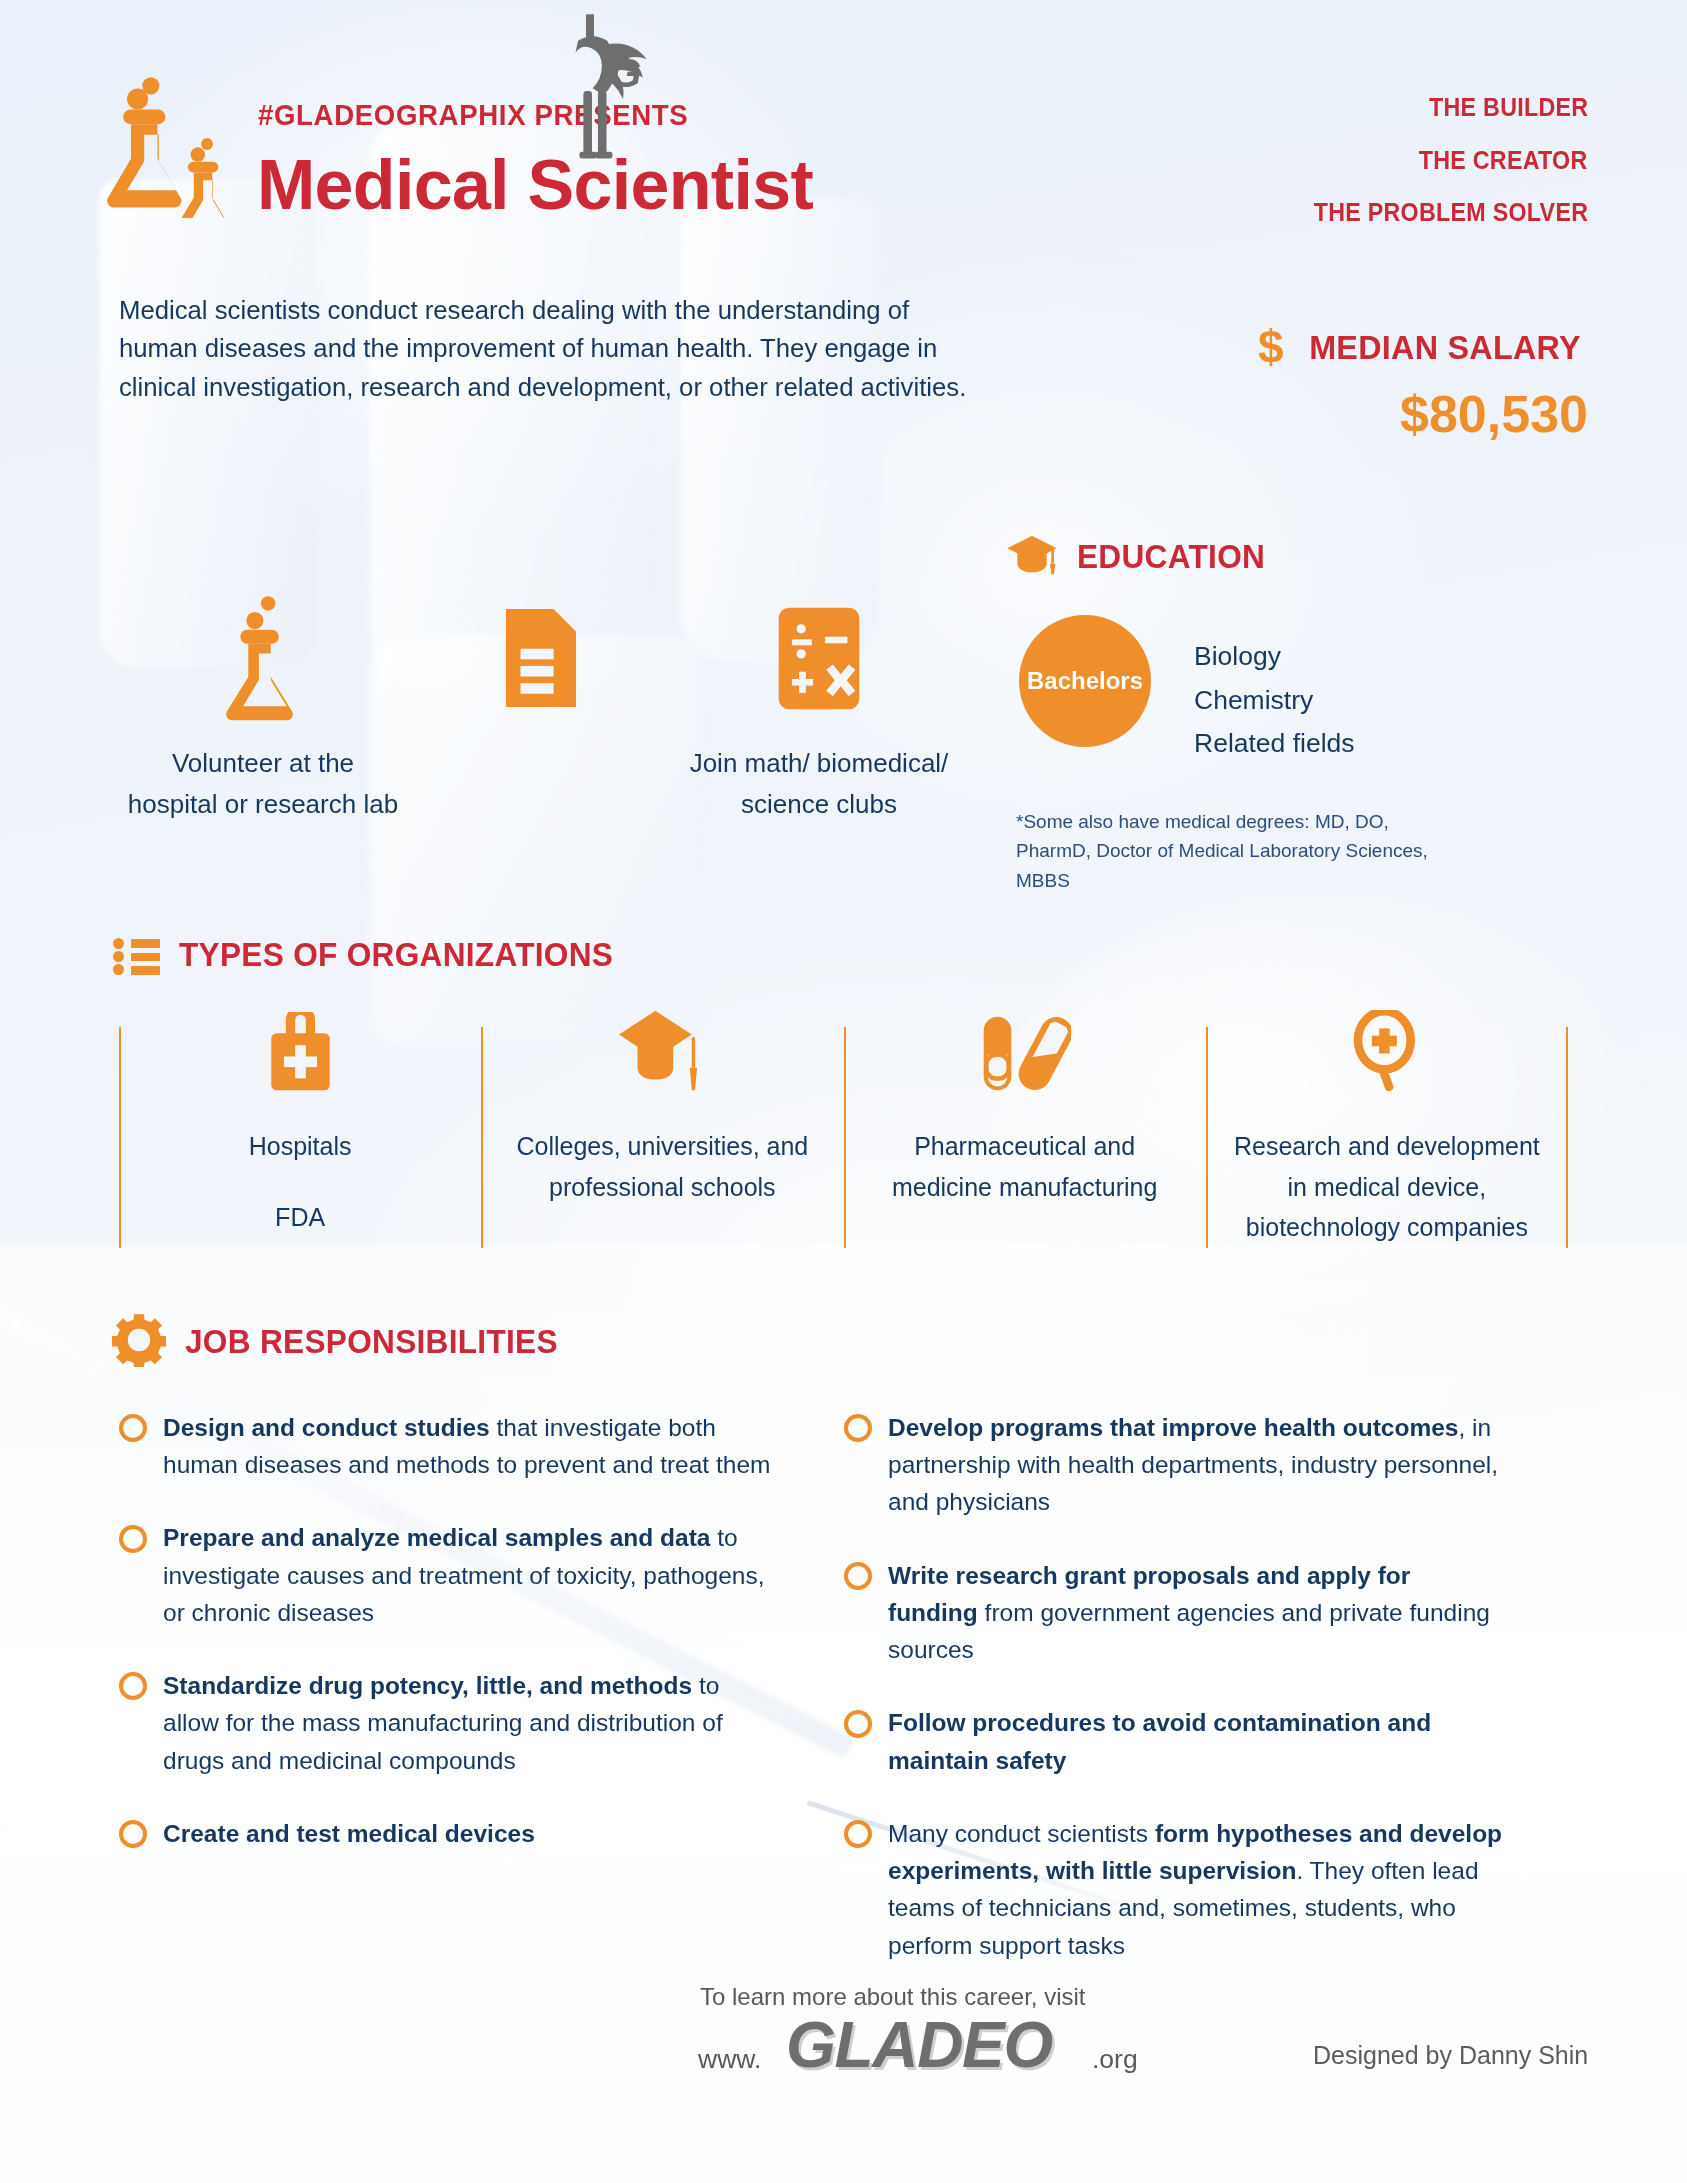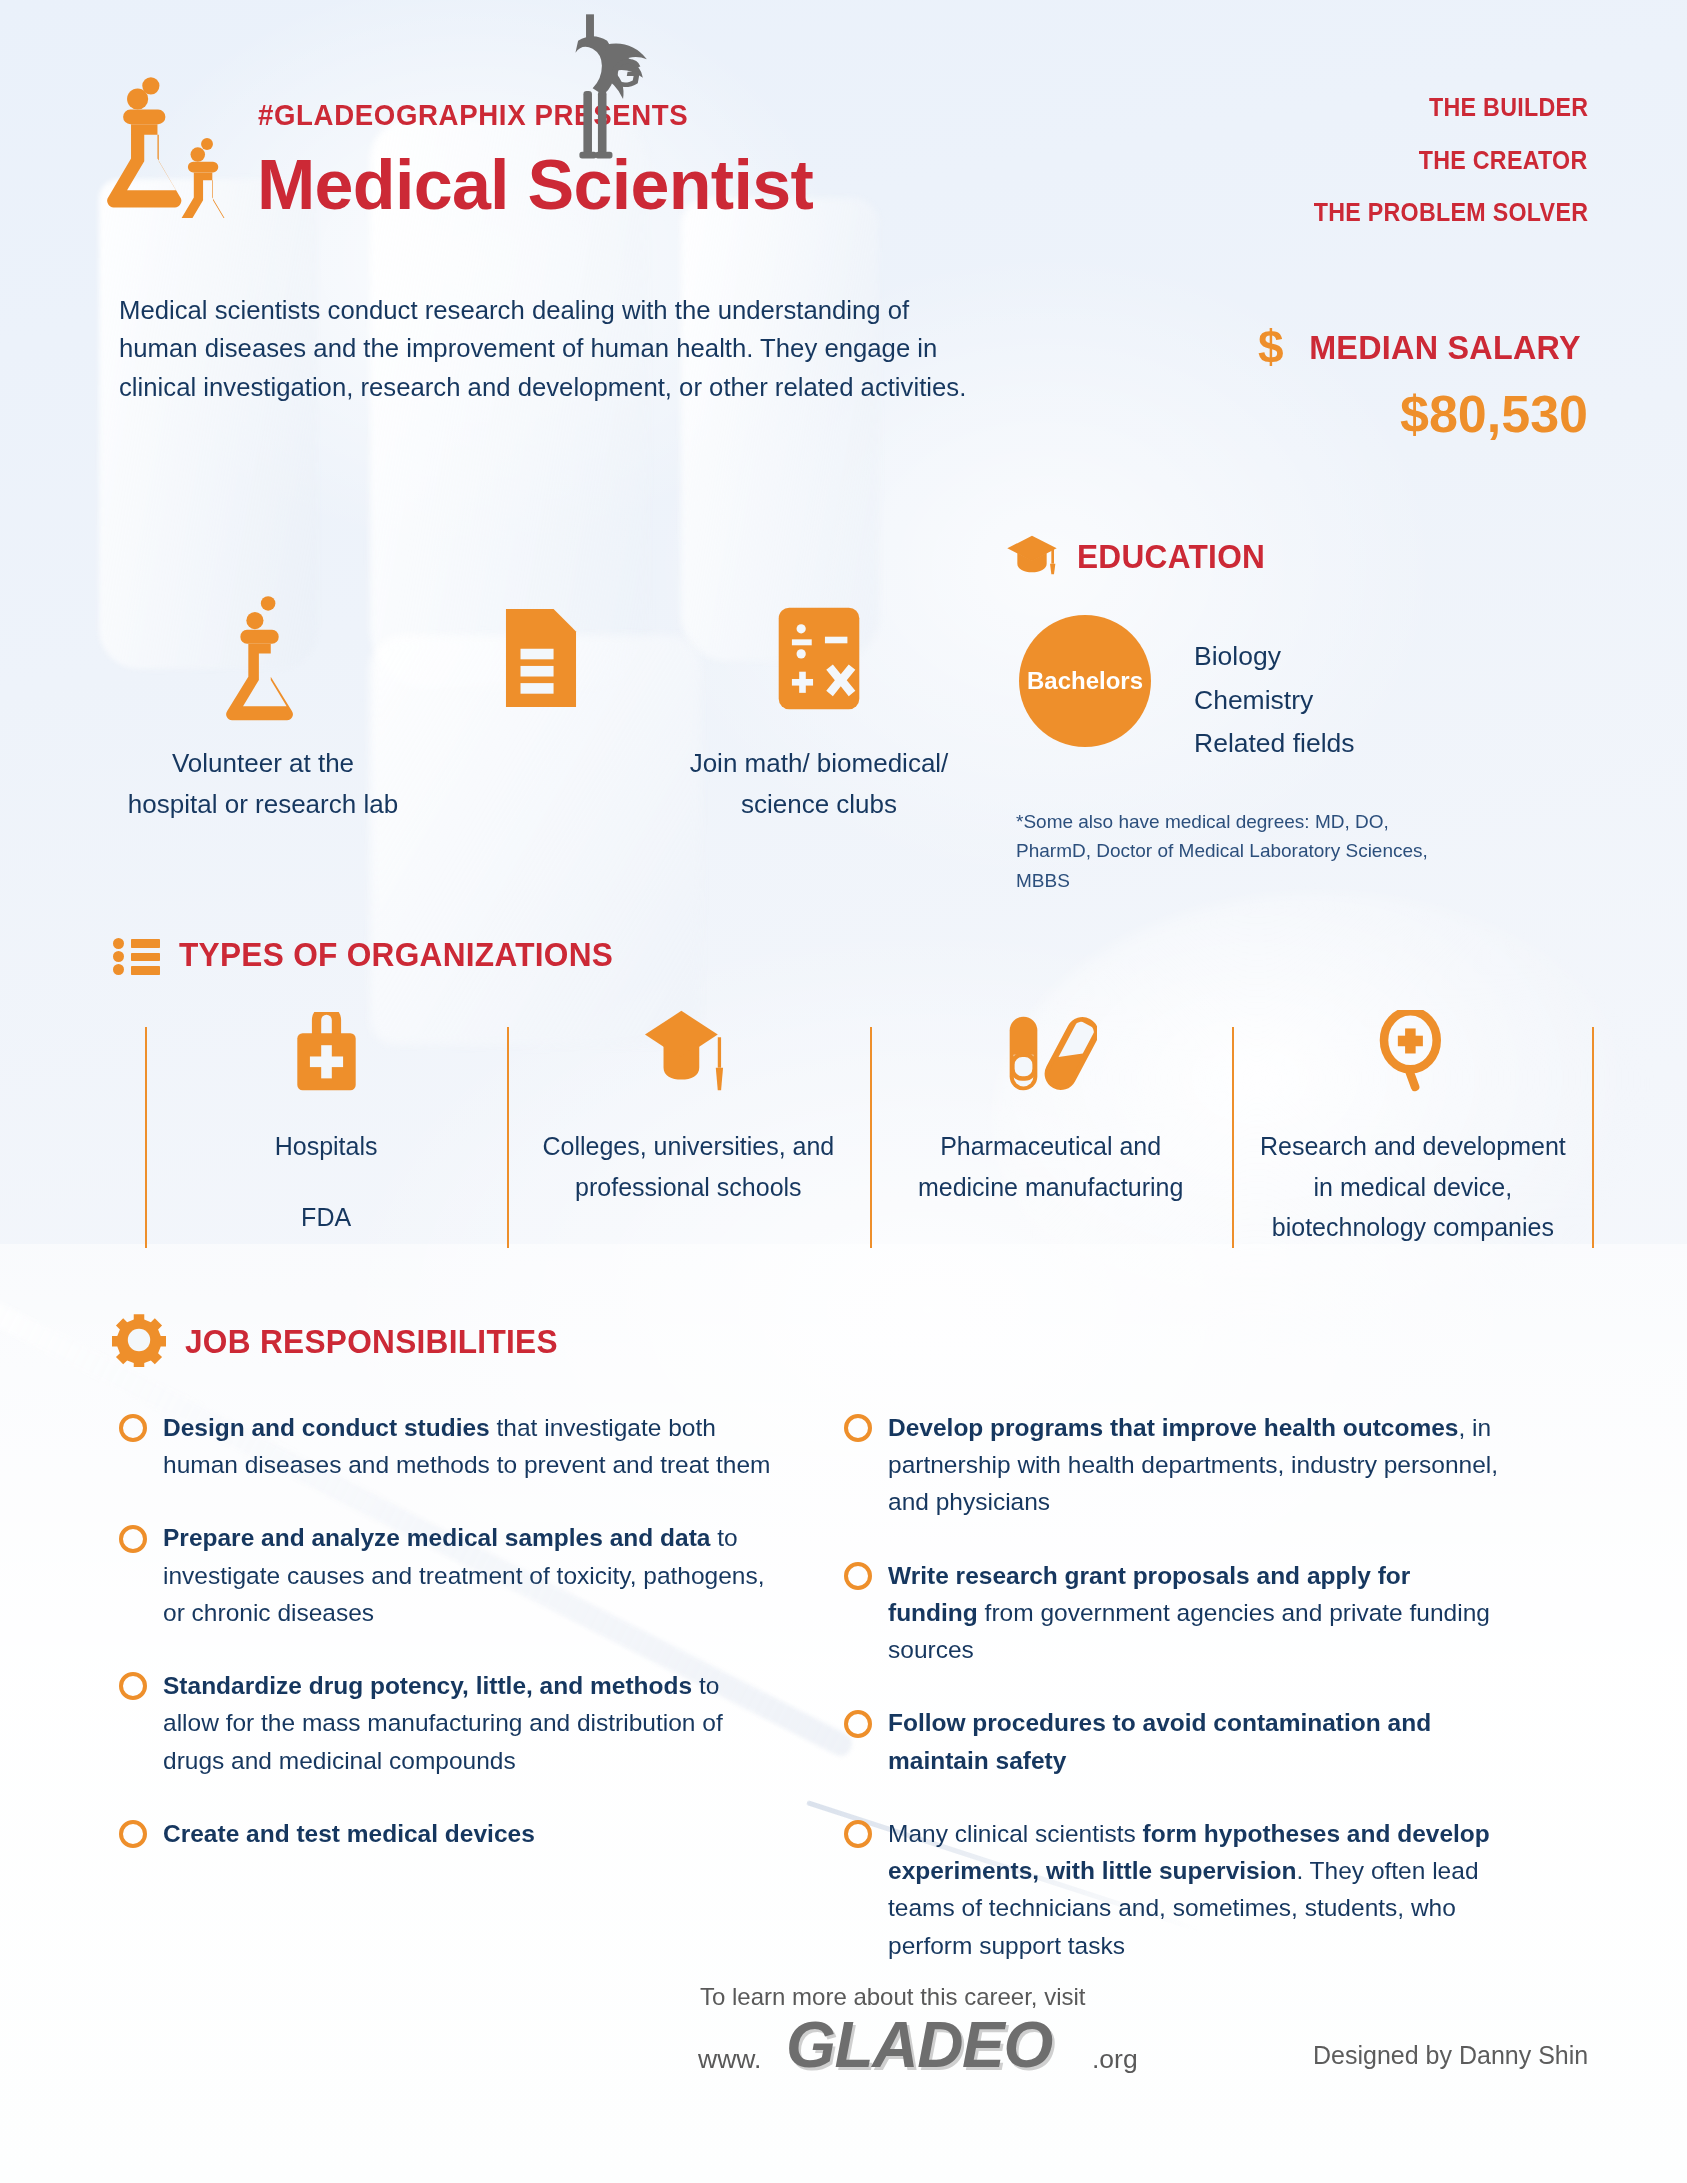--- a/index.html
+++ b/index.html
@@ -163,21 +163,21 @@
     font-size: 26.5px; line-height: 1.65; color: #16375f;
     font-family: "Liberation Sans Narrow", "Liberation Sans", sans-serif;
   }
   .edu-note {
     position: absolute; left: 1016px; top: 807px; width: 423px;
     font-size: 19px; line-height: 1.55; color: #2c4f7c;
     font-family: "Liberation Sans Narrow", "Liberation Sans", sans-serif;
   }
 
   
-  .org-wrap { position: absolute; left: 119px; top: 1019px; width: 1449px; display: flex; margin-left: 26px; }
+  .org-wrap { position: absolute; left: 119px; top: 1019px; width: 1449px; display: flex; }
   .org-col {
     flex: 1; position: relative; display: flex; flex-direction: column; align-items: center;
     padding: 0 20px;
   }
   .org-col::before {
     content: ""; position: absolute; left: 0; top: 8px; bottom: 0; width: 2px; background: #ee8f2b;
   }
   .org-wrap::after {
     content: ""; position: absolute; right: 0; top: 8px; bottom: 0; width: 2px; background: #ee8f2b;
   }
@@ -478,21 +478,21 @@
         </div>
         <div class="job-item">
           <span class="job-bullet"></span>
           <div class="job-text">
             <b>Follow procedures to avoid contamination and maintain safety</b><span></span>
           </div>
         </div>
         <div class="job-item">
           <span class="job-bullet"></span>
           <div class="job-text">
-            <span>Many clinical scientists </span><b>form hypotheses and develop experiments, with little supervision</b><span>. They often lead teams of technicians and, sometimes, students, who perform support tasks</span>
+            <span>Many conduct scientists </span><b>form hypotheses and develop experiments, with little supervision</b><span>. They often lead teams of technicians and, sometimes, students, who perform support tasks</span>
           </div>
         </div>
       </div>
 
     </div>
 
     <div class="hero-silhouette">
       <svg width="119" height="152" viewBox="0 0 180 230">
         <g fill="#6e6e6e">
           <rect x="56" y="2" width="12" height="40"></rect>

